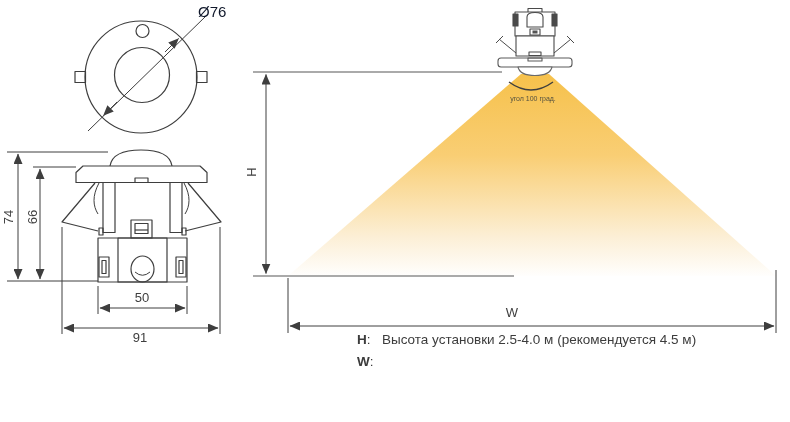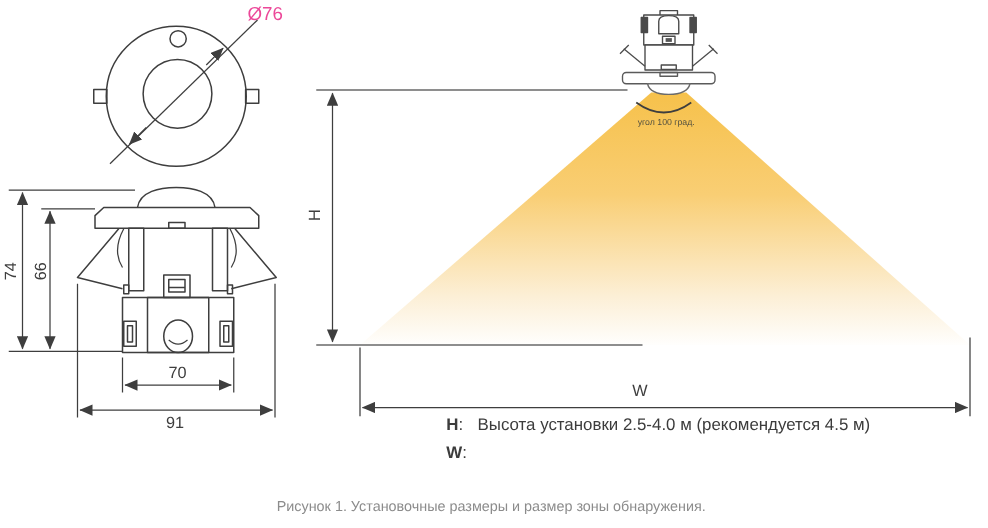--- a/index.html
+++ b/index.html
@@ -6,21 +6,21 @@
   #stage{
     position:relative;width:790px;height:422px;background:#ffffff;overflow:hidden;
     font-family:"Liberation Sans","DejaVu Sans",sans-serif;color:#3a3a3a;
   }
   #artwork{position:absolute;left:0;top:0;}
   .dim-label{
     position:absolute;font-size:13px;color:#3e3e3e;text-align:center;
     line-height:14px;white-space:nowrap;
   }
   .rot{transform:rotate(-90deg);transform-origin:center center;}
-  .dia-label{position:absolute;left:198px;top:3px;font-size:15px;color:#ec4899;white-space:nowrap;}
+  .dia-label{position:absolute;left:198px;top:3px;font-size:15px;color:#0f172a;white-space:nowrap;}
   .angle-label{
     position:absolute;left:501px;top:95px;width:64px;text-align:center;
     font-size:7px;color:#53503f;white-space:nowrap;
   }
   .legend{position:absolute;left:357px;top:332px;font-size:13.5px;color:#3c3c3c;}
   .legend-row{display:flex;margin-bottom:7px;}
   .legend-key{width:25px;font-weight:bold;}
   .legend-key .colon{font-weight:normal;}
   .legend-text{white-space:nowrap;}
   .caption{
@@ -139,32 +139,31 @@
         <line x1="776" y1="270" x2="776" y2="333"></line>
         <line x1="290" y1="326" x2="774" y2="326" marker-start="url(#arr)" marker-end="url(#arr)"></line>
       </g>
     </g>
   </svg>
 
   <span class="dia-label">Ø76</span>
 
   <span class="dim-label rot" style="left:-4px;top:210px;width:26px;">74</span>
   <span class="dim-label rot" style="left:20px;top:210px;width:26px;">66</span>
-  <span class="dim-label" style="left:122px;top:291px;width:40px;">70</span>
+  <span class="dim-label" style="left:122px;top:291px;width:40px;">50</span>
   <span class="dim-label" style="left:120px;top:311px;width:40px;margin-top:20px;">91</span>
 
   <span class="dim-label rot" style="left:239px;top:165px;width:26px;">H</span>
   <span class="dim-label" style="left:498px;top:306px;width:28px;">W</span>
   <span class="angle-label">угол 100 град.</span>
 
   <div class="legend">
     <div class="legend-row">
       <span class="legend-key"><b>H</b><span class="colon">:</span></span>
       <span class="legend-text">Высота установки 2.5-4.0 м (рекомендуется 4.5 м)</span>
     </div>
     <div class="legend-row">
       <span class="legend-key"><b>W</b><span class="colon">:</span></span>
     </div>
   </div>
 
-  <div class="caption">Рисунок 1. Установочные размеры и размер зоны обнаружения.</div>
 
 </div>
 
 </body></html>

